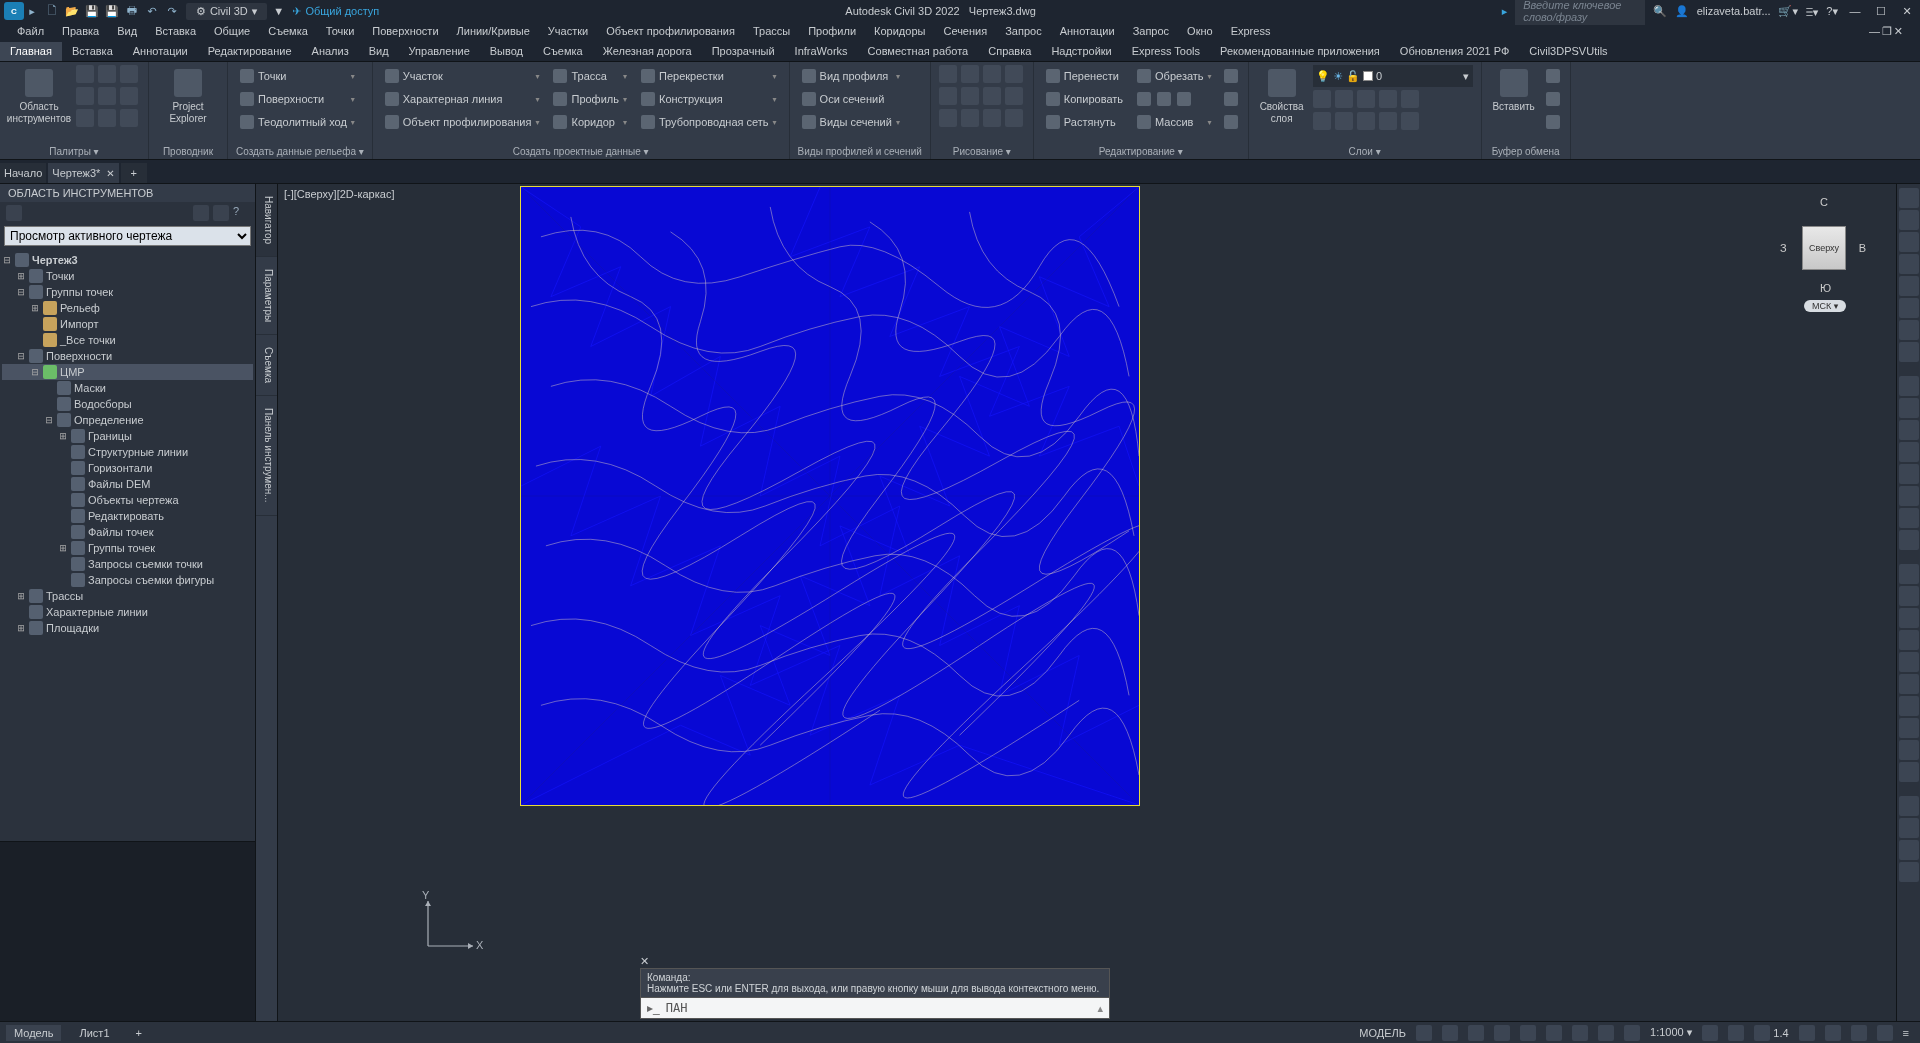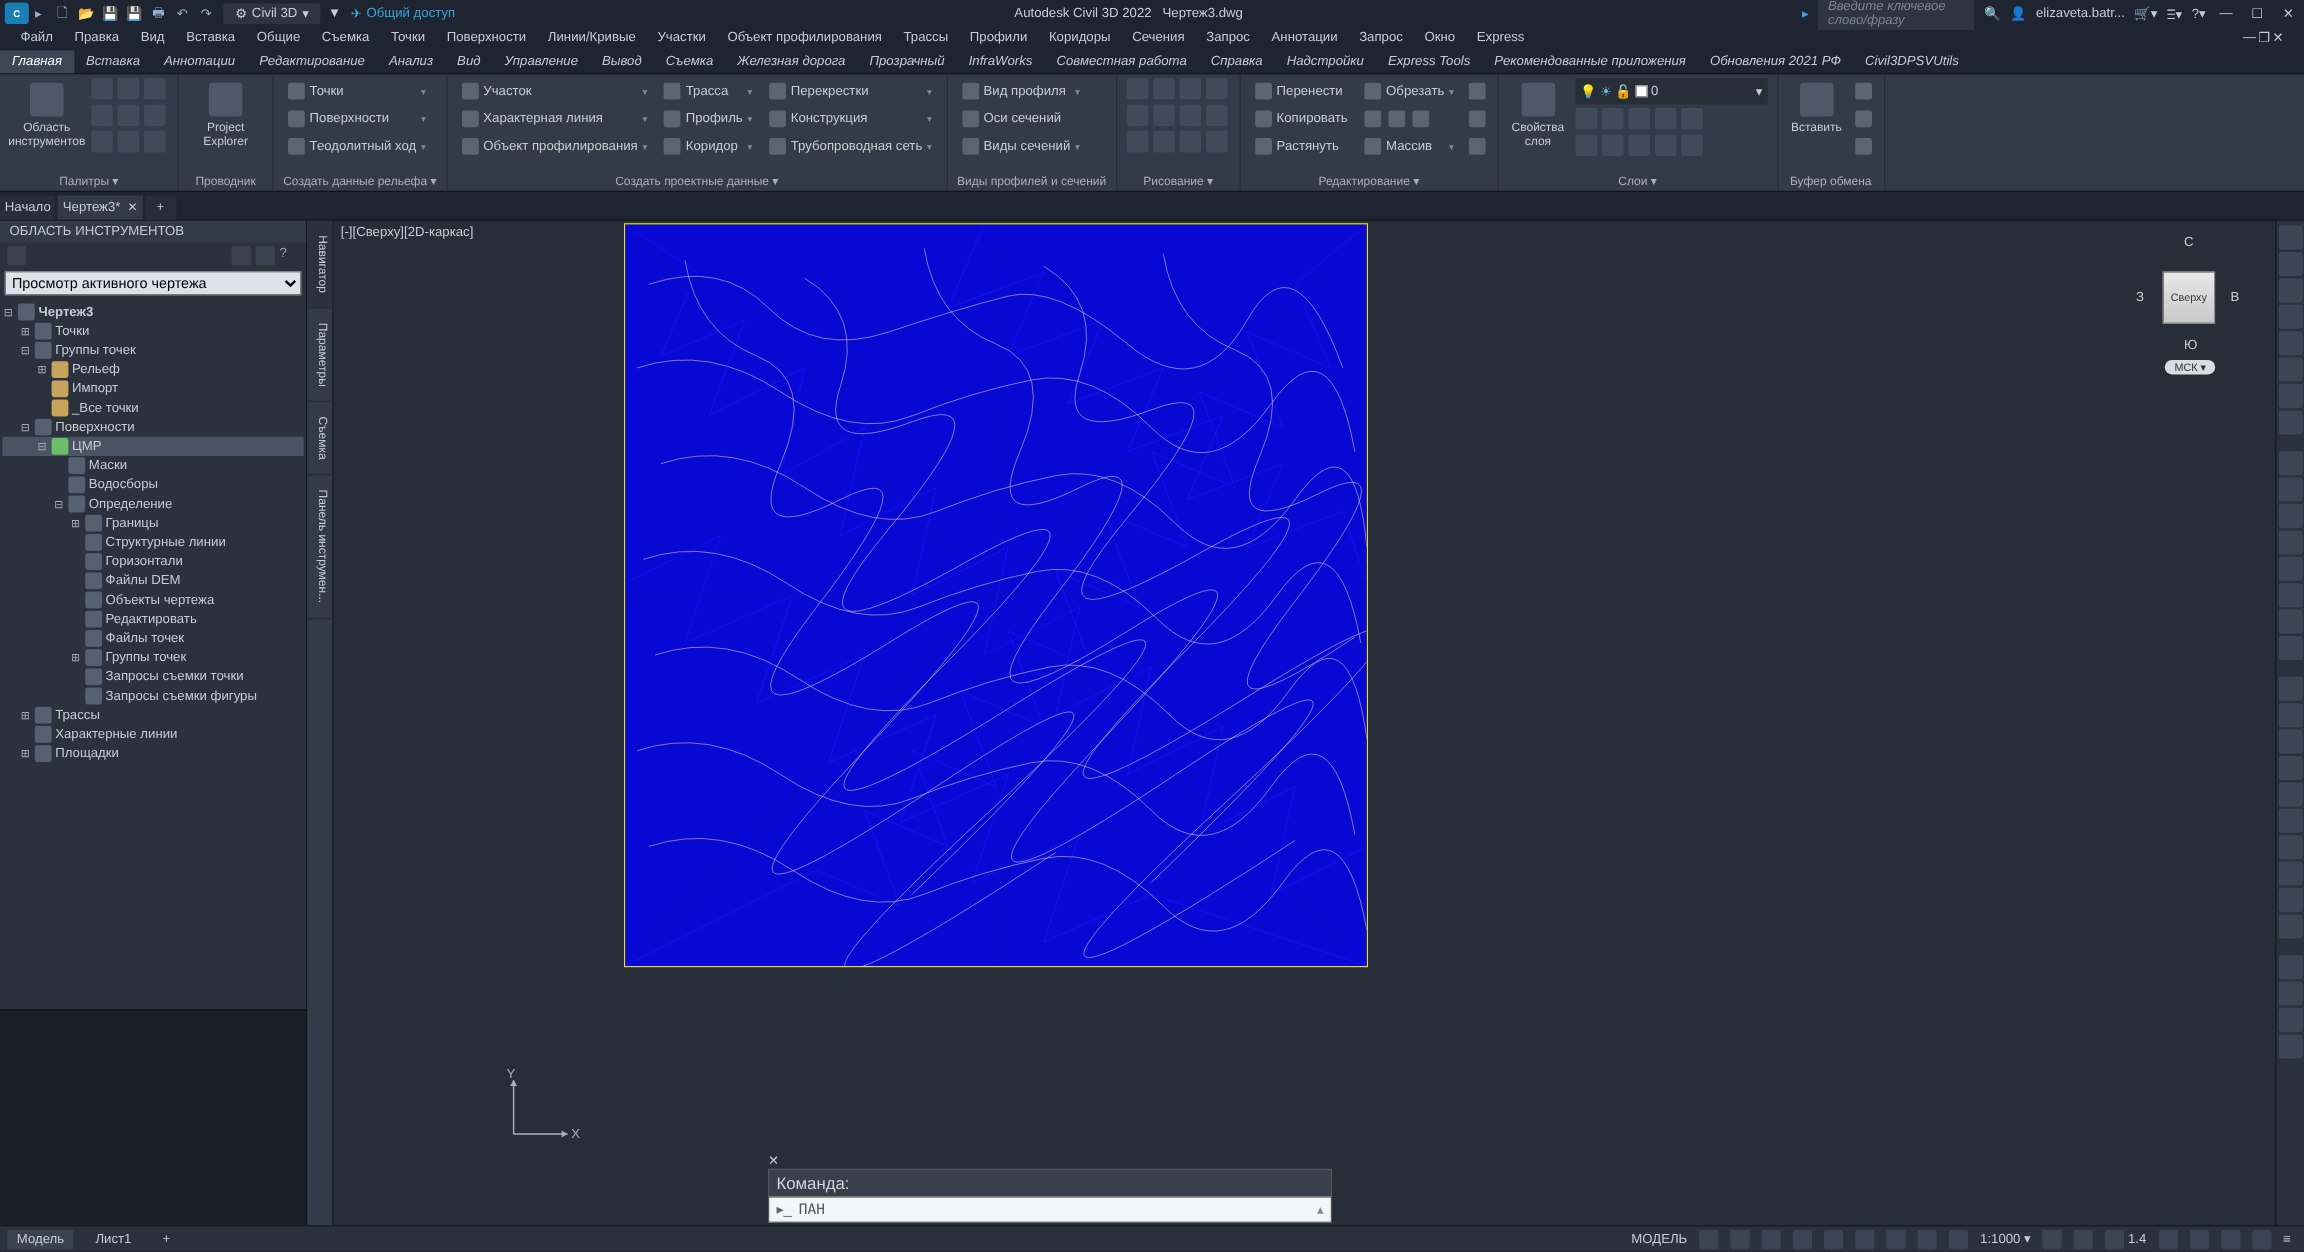--- a/index.html
+++ b/index.html
@@ -15,21 +15,21 @@
 .titlebar .right { display: flex; align-items: center; gap: 8px; }
 .titlebar .search { background: #2e3540; padding: 2px 8px; width: 130px; font-style: italic; color: #7a8490; }
 .titlebar .winbtn { width: 18px; height: 18px; display: inline-flex; align-items: center; justify-content: center; cursor: pointer; }
 
 
 .menubar { height: 20px; background: #1e2530; display: flex; padding: 0 8px; font-size: 11px; }
 .menubar > div { padding: 3px 9px; cursor: pointer; }
 .menubar .docwin { margin-left: auto; display: flex; gap: 2px; }
 
 
-.ribtabs { height: 20px; background: #1e2530; display: flex; font-size: 11px; border-bottom: 1px solid #101418; font-style: italic; }
+.ribtabs { height: 20px; background: #1e2530; display: flex; font-size: 11px; border-bottom: 1px solid #101418; }
 .ribtabs > div { padding: 3px 10px; cursor: pointer; }
 .ribtabs .active { background: #3d4654; color: #fff; }
 
 
 .ribbon { height: 98px; background: #333b48; display: flex; border-bottom: 1px solid #101418; }
 .rpanel { border-right: 1px solid #272e38; padding: 3px 8px 2px; display: flex; flex-direction: column; }
 .rpanel .pbody { flex: 1; display: flex; gap: 6px; align-items: flex-start; }
 .rpanel .ptitle { font-size: 10px; text-align: center; color: #aab0b8; padding-top: 2px; }
 .rbigbtn { display: flex; flex-direction: column; align-items: center; width: 62px; padding-top: 4px; cursor: pointer; }
 .rbigbtn .ic { width: 28px; height: 28px; background: #4e5866; border-radius: 3px; margin-bottom: 4px; }
@@ -79,21 +79,21 @@
 .vplabel { position: absolute; top: 4px; left: 6px; font-size: 11px; color: #c8ccd0; z-index: 5; }
 .drawing { position: absolute; top: 2px; left: 242px; width: 620px; height: 620px; background: #2a3038; border: 1px solid #e6da3a; overflow: hidden; }
 .drawing svg { width: 100%; height: 100%; }
 .ucs { position: absolute; bottom: 58px; left: 140px; font-size: 11px; color: #aab0b8; }
 .ucs svg { overflow: visible; }
 .viewcube { position: absolute; top: 8px; right: 28px; width: 90px; height: 120px; }
 .viewcube .vc { width: 44px; height: 44px; background: linear-gradient(#e8e8e8,#c8c8c8); color: #333; font-size: 9px; display: flex; align-items: center; justify-content: center; border: 1px solid #888; position: absolute; top: 34px; left: 24px; }
 .viewcube .lbl { position: absolute; font-size: 11px; color: #ccc; }
 .viewcube .wcs { position: absolute; top: 108px; left: 26px; background: #d8dde2; color: #333; font-size: 9px; padding: 1px 8px; border-radius: 8px; }
 .cmdbox { position: absolute; bottom: 2px; left: 362px; width: 470px; z-index: 10; }
-.cmdhist { background: rgba(59,66,78,0.92); padding: 3px 6px; font-size: 14px; font-family: Consolas, monospace; color: #d0d4d8; border: 1px solid #555; border-bottom: none; }
+.cmdhist { background: rgba(59,66,78,0.92); padding: 3px 6px; font-size: 10px; font-family: Consolas, monospace; color: #d0d4d8; border: 1px solid #555; border-bottom: none; }
 .cmdline { background: #f4f5f6; display: flex; align-items: center; height: 22px; padding: 0 6px; gap: 6px; border: 1px solid #555; }
 .cmdline .ci { color: #666; font-size: 12px; }
 .cmdline .ct { color: #555; font-family: Consolas, monospace; font-size: 12px; }
 
 
 .rtb { width: 24px; background: #2b323d; display: flex; flex-direction: column; padding-top: 4px; gap: 2px; border-left: 1px solid #101418; }
 .rtb .b { width: 20px; height: 20px; background: #3c4553; border-radius: 2px; margin: 0 auto; cursor: pointer; }
 .statusbar { height: 22px; background: #2b323d; display: flex; align-items: center; font-size: 11px; padding: 0 6px; border-top: 1px solid #101418; }
 .statusbar .ltabs { display: flex; gap: 10px; }
 .statusbar .ltabs .lt { padding: 2px 8px; cursor: pointer; }
@@ -661,20 +661,21 @@
         <polygon points="10,10 7,15 13,15" fill="#aab0b8"></polygon>
         <text x="58" y="58" fill="#aab0b8" font-size="11">X</text>
         <text x="4" y="8" fill="#aab0b8" font-size="11">Y</text>
       </svg>
     </div>
 
     <div class="cmdbox">
       <span class="x">✕</span>
       <div class="cmdhist">
         <div>Команда:</div>
+        <div>Нажмите ESC или ENTER для выхода, или правую кнопку мыши для вывода контекстного меню.</div>
       </div>
       <div class="cmdline">
         <span class="ci">▸_</span>
         <span class="ct">ПАН</span>
         <span style="margin-left:auto;color:#888">▴</span>
       </div>
     </div>
   </div>
 
   <div class="rtb">

